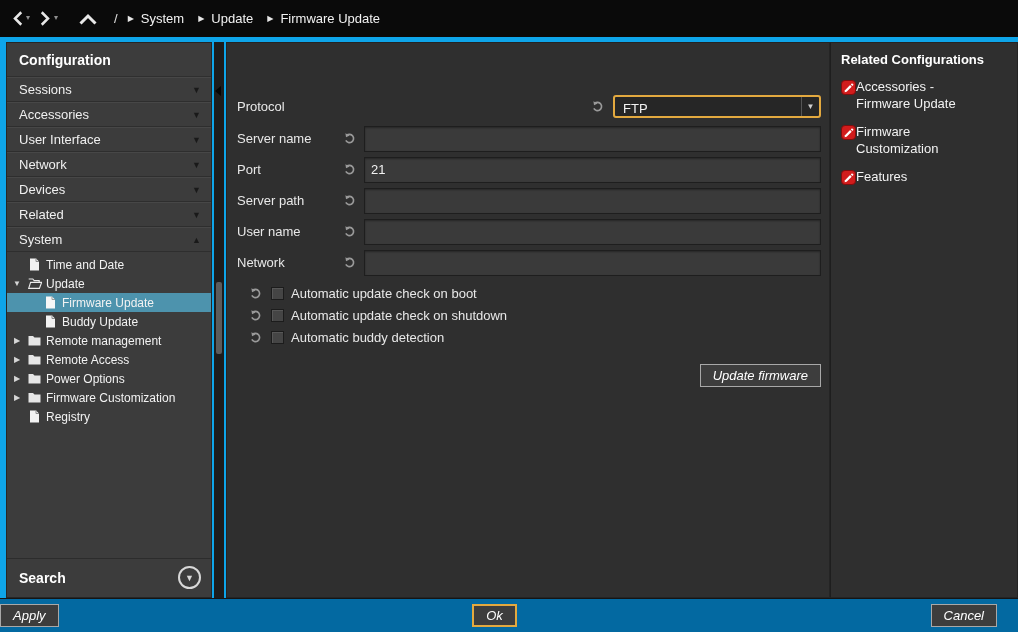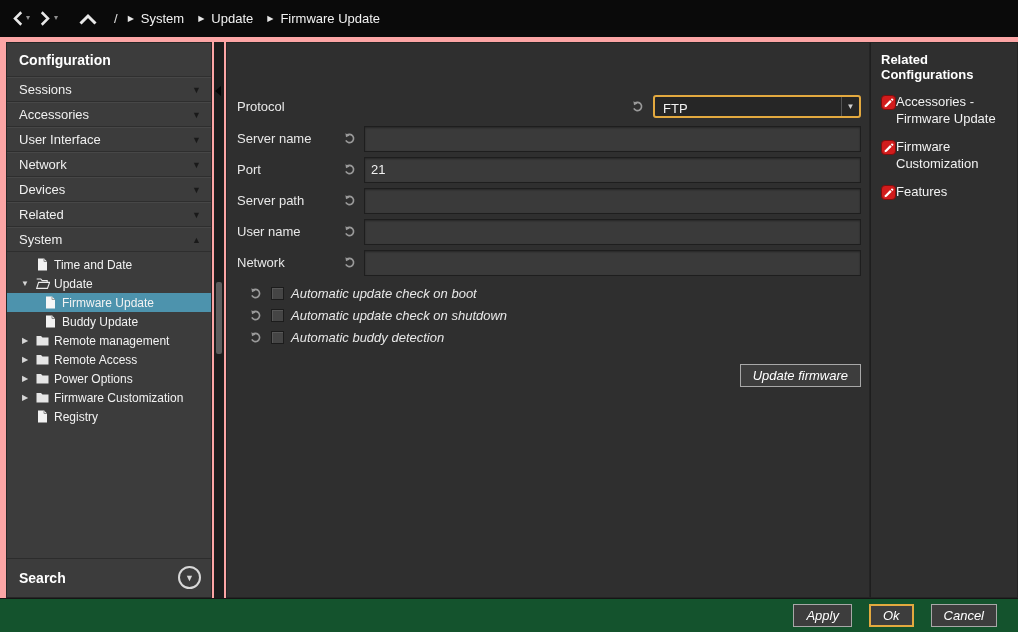--- a/index.html
+++ b/index.html
@@ -15,31 +15,31 @@
 
   
   .topbar { height:37px; flex:0 0 auto; background:#0a0a0a; display:flex; align-items:center; padding:0 10px; }
   .nav-btn { background:none; border:none; cursor:pointer; display:flex; align-items:flex-end; padding:2px 1px; }
   .mini-arrow { color:#8f8f8f; font-size:8px; line-height:8px; background:none; border:none; cursor:pointer; margin:0 8px 1px 1px; }
   .crumb-root { color:#e0e0e0; margin:0 10px 0 16px; font-size:13px; }
   .crumb { display:flex; align-items:center; gap:7px; background:none; border:none; color:#f2f2f2; font-size:13px; cursor:pointer; margin-right:14px; font-family:inherit; }
   .crumb .tri { font-size:8px; color:#e8e8e8; }
 
   
-  .body-row { flex:1; display:flex; min-height:0; background:#fca5a5; padding:5px 0 0 6px; }
+  .body-row { flex:1; display:flex; min-height:0; background:#0ea5e9; padding:5px 0 0 6px; }
 
   
   .sidebar { width:206px; flex:0 0 auto; background:#3c3c3c; border:1px solid #262626; display:flex; flex-direction:column; }
   .sidebar-title { font-weight:bold; font-size:14px; padding:9px 12px 8px; color:#fff; border-bottom:1px solid #2f2f2f; }
   .section { height:25px; display:flex; align-items:center; justify-content:space-between; padding:0 10px 0 12px;
              border-top:1px solid #474747; border-bottom:1px solid #2e2e2e; cursor:pointer; background:none; width:100%;
              color:#f0f0f0; font-size:13px; font-family:inherit; border-left:none; border-right:none; }
   .sec-arrow { color:#191919; font-size:9px; }
   .tree { padding-top:3px; }
-  .t-row { height:19px; display:flex; align-items:center; gap:4px; padding-left:12px; cursor:pointer; font-size:12px; color:#f2f2f2; }
+  .t-row { height:19px; display:flex; align-items:center; gap:4px; padding-left:4px; cursor:pointer; font-size:12px; color:#f2f2f2; }
   .t-row.d2 { padding-left:36px; }
   .t-row.selected { background:#4d93ad; }
   .t-arrow { width:12px; flex:0 0 auto; font-size:8px; color:#d6d6d6; text-align:center; }
   .t-icon { width:15px; flex:0 0 auto; display:flex; align-items:center; justify-content:center; }
   .sidebar-footer { margin-top:auto; display:flex; align-items:center; justify-content:space-between;
                     padding:7px 10px 8px 12px; border-top:1px solid #2c2c2c; }
   .search-label { font-weight:bold; font-size:14px; color:#fff; }
   .search-toggle { width:23px; height:23px; border:2px solid #d8d8d8; border-radius:50%; background:transparent;
                    color:#d8d8d8; font-size:9px; display:flex; align-items:center; justify-content:center; cursor:pointer; }
 
@@ -58,39 +58,39 @@
            display:flex; align-items:flex-end; padding-left:8px; color:#f2f2f2; cursor:pointer; font-family:inherit; font-size:13px; }
   .combo-arrow { margin-left:auto; align-self:stretch; width:18px; border-left:1px solid #555; display:flex; align-items:center; justify-content:center; color:#d0d0d0; font-size:8px; }
   .protocol-row .reset-icon { margin-left:auto; margin-right:7px; }
 
   .field-row { display:flex; align-items:center; height:23px; margin-bottom:8px; }
   .field-row .label { width:104px; flex:0 0 auto; }
   .field-row .reset-icon { margin-right:6px; }
   .field-input { flex:1; height:23px; background:#3a3a3a; border:1px solid #1e1e1e; box-shadow:inset 0 1px 2px rgba(0,0,0,.35);
                  color:#f2f2f2; font-size:13px; padding:12px 6px; font-family:inherit; outline:none; }
 
-  .check-row { display:flex; align-items:center; height:22px; gap:7px; padding-left:10px;font-style:italic; }
+  .check-row { display:flex; align-items:center; height:22px; gap:7px; padding-left:10px; }
   .checkbox { width:13px; height:13px; background:#454545; border:1px solid #1c1c1c; box-shadow:inset 1px 1px 0 rgba(255,255,255,.10); cursor:pointer; flex:0 0 auto; }
   .check-row .label { font-size:13px; }
 
   .update-row { display:flex; justify-content:flex-end; margin-top:16px; }
   .btn { background:#3d3d3d; border:1px solid #a8a8a8; color:#fff; font-size:13px; padding:3px 12px; cursor:pointer; font-family:inherit;font-style:italic; }
   .btn.ok { border:2px solid #e3a93f; padding:2px 12px; }
 
   
-  .related { width:148px; flex:0 0 auto; background:#2f2f2f; border:1px solid #242424; border-left:1px solid #1e1e1e; padding:9px 8px 0 10px; }
+  .related { width:188px; flex:0 0 auto; background:#2f2f2f; border:1px solid #242424; border-left:1px solid #1e1e1e; padding:9px 8px 0 10px; }
   .related-title { font-weight:bold; font-size:13px; color:#fff; margin-bottom:12px; }
   .related-item { display:flex; margin-bottom:11px; background:none; border:none; color:#f2f2f2; font-size:13px;
                   cursor:pointer; text-align:left; font-family:inherit; align-items:flex-start; }
   .related-item .txt { max-width:118px; line-height:1.3; }
   .edit-icon { flex:0 0 auto; margin-top:1px; }
 
   
-  .bottombar { height:34px; flex:0 0 auto; background:#14532d; border-top:1px solid #151515;
-               display:flex; align-items:center; justify-content:flex-end; gap:17px; padding-right:21px; }
+  .bottombar { height:34px; flex:0 0 auto; background:#0369a1; border-top:1px solid #151515;
+               display:flex; align-items:center; justify-content:space-between; gap:17px; padding-right:21px; }
 </style>
 </head>
 <body>
 
 <div class="app">
 
   <header class="topbar">
     <button class="nav-btn">
       <svg width="13" height="15" viewBox="0 0 8 12">
           <path d="M7 1 L2 6 L7 11" stroke="#e8e8e8" stroke-width="2" fill="none"></path>

